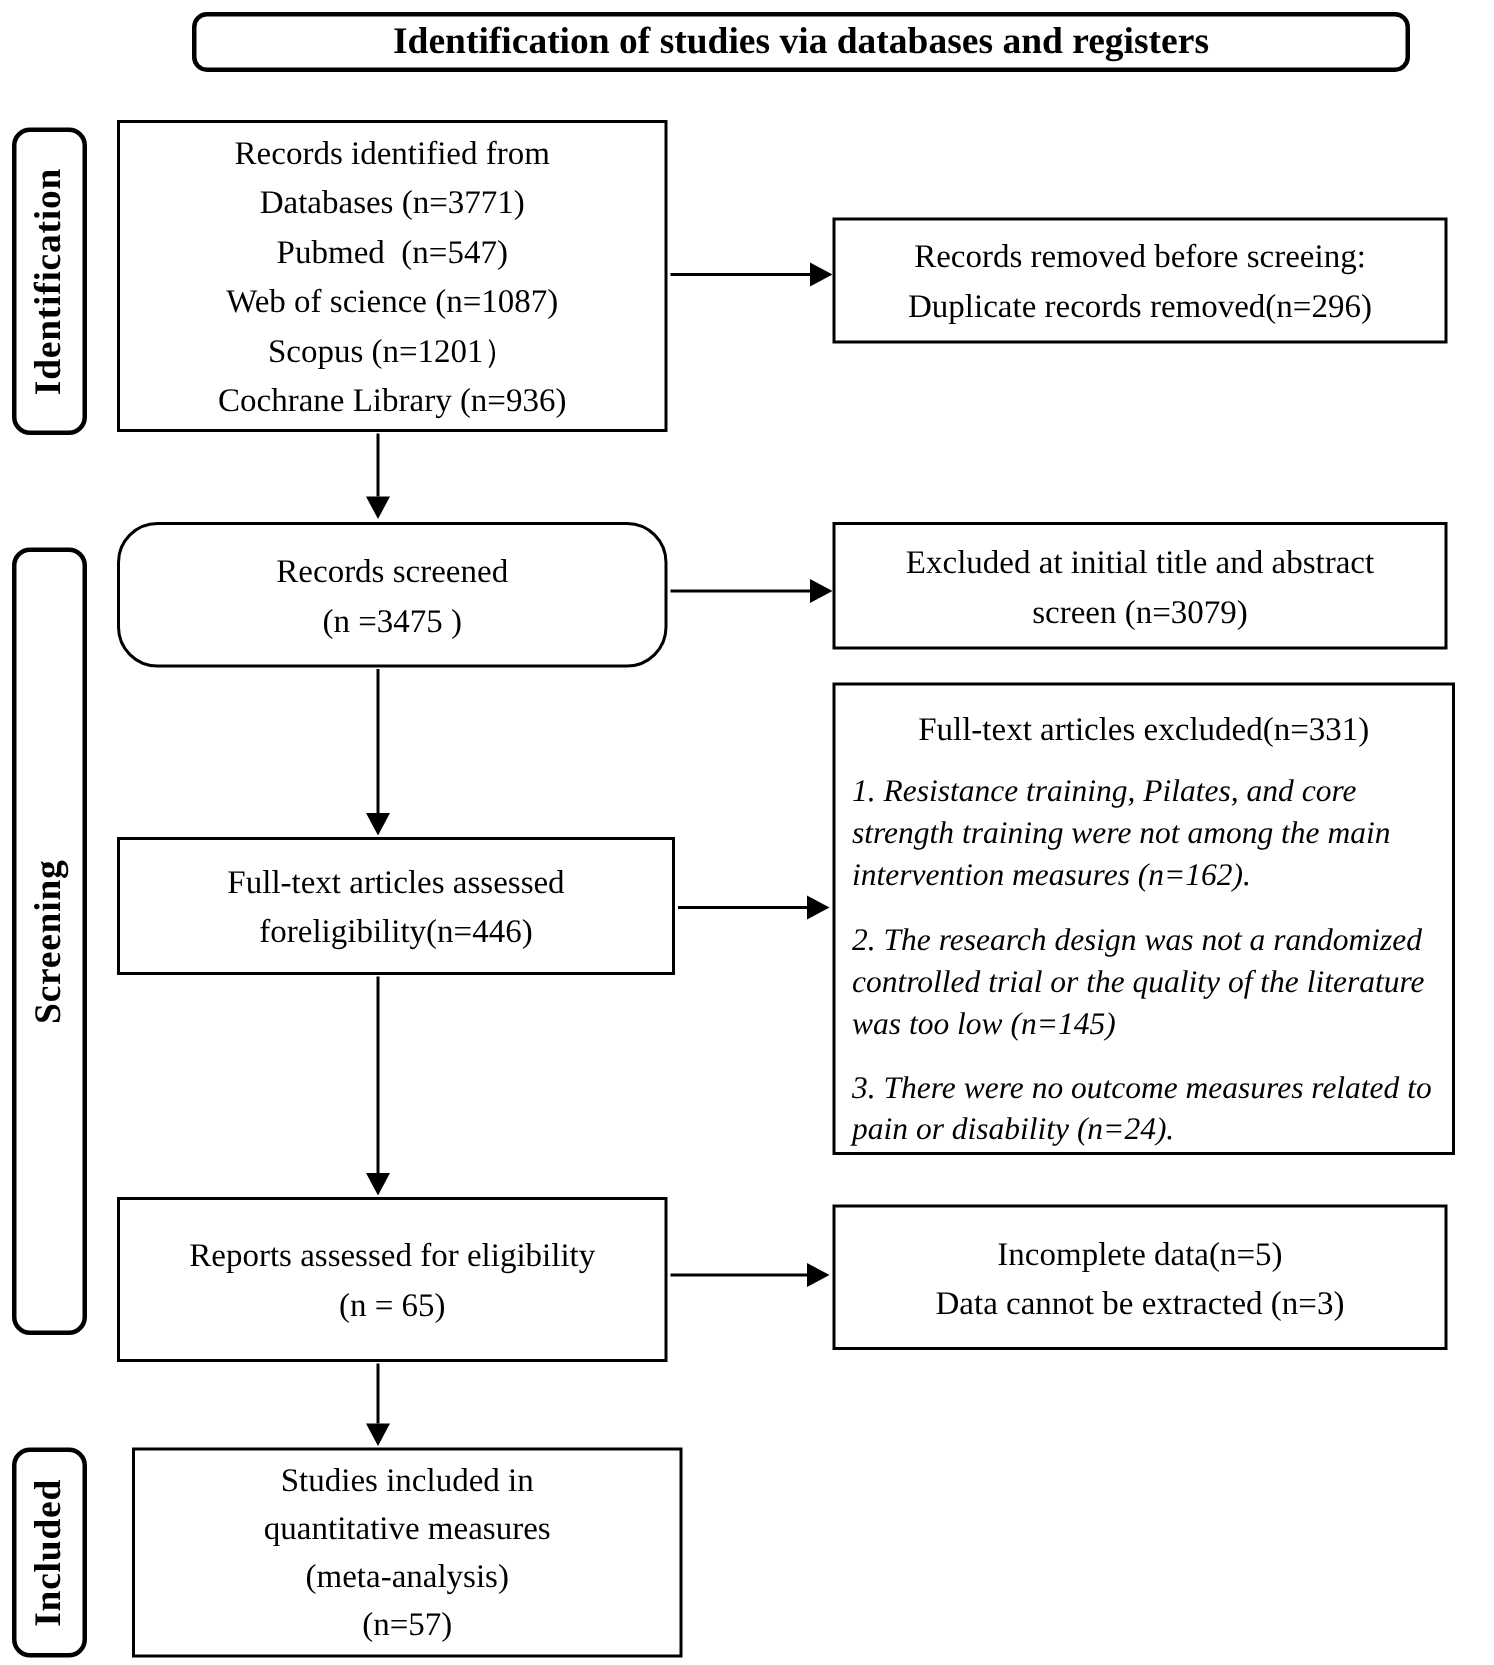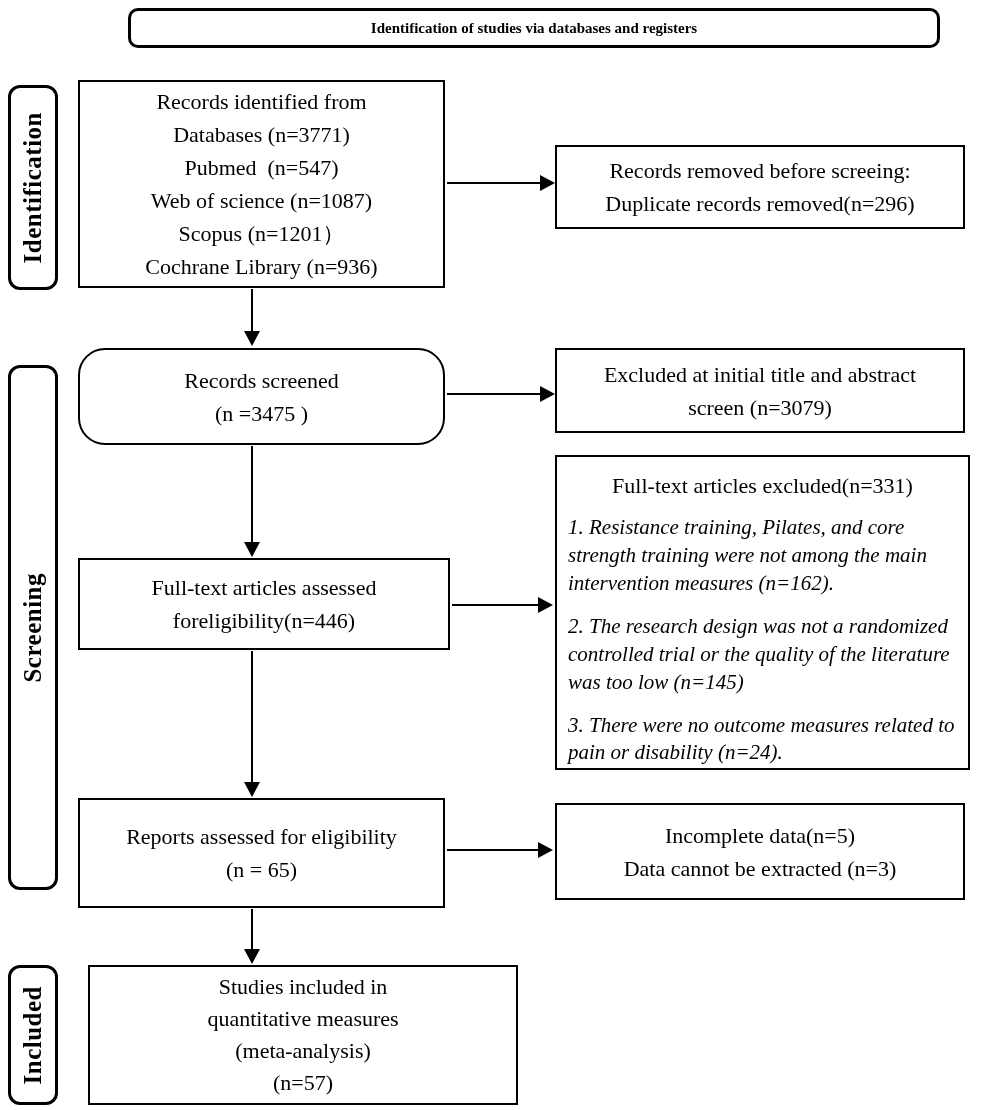--- a/index.html
+++ b/index.html
@@ -9,21 +9,21 @@
     color: #000000;
     font-family: "Liberation Serif", "DejaVu Serif", serif;
   }
   .diagram { position: relative; width: 996px; height: 1110px; background: #ffffff; }
 
   
   .title-box {
     position: absolute; left: 128px; top: 8px; width: 812px; height: 40px;
     box-sizing: border-box; border: 3px solid #000; border-radius: 10px;
     display: flex; align-items: center; justify-content: center;
-    font-weight: bold; font-size: 15px;
+    font-weight: bold; font-size: 25px;
   }
 
   
   .stage-label {
     position: absolute; box-sizing: border-box;
     border: 3px solid #000; border-radius: 12px; background: #fff;
     display: flex; align-items: center; justify-content: center;
   }
   .stage-label .vtext {
     writing-mode: vertical-rl; transform: rotate(180deg);
@@ -117,21 +117,21 @@
   <div class="box" style="left:78px; top:798px; width:367px; height:110px;">
     <div class="line">Reports assessed for eligibility</div>
     <div class="line">(n = 65)</div>
   </div>
 
   <div class="box" style="left:555px; top:803px; width:410px; height:97px;">
     <div class="line">Incomplete data(n=5)</div>
     <div class="line">Data cannot be extracted (n=3)</div>
   </div>
 
-  <div class="box" style="left:88px; top:965px; width:430px; height:140px; line-height:1.45;">
+  <div class="box" style="left:88px; top:965px; width:367px; height:140px; line-height:1.45;">
     <div class="line">Studies included in</div>
     <div class="line">quantitative measures</div>
     <div class="line">(meta-analysis)</div>
     <div class="line">(n=57)</div>
   </div>
 
   <div class="h-arrow" style="left:447px; top:182px; width:93px;"></div>
   <div class="v-arrow" style="left:251px; top:289px; height:42px;"></div>
   <div class="h-arrow" style="left:447px; top:393px; width:93px;"></div>
   <div class="v-arrow" style="left:251px; top:446px; height:96px;"></div>

